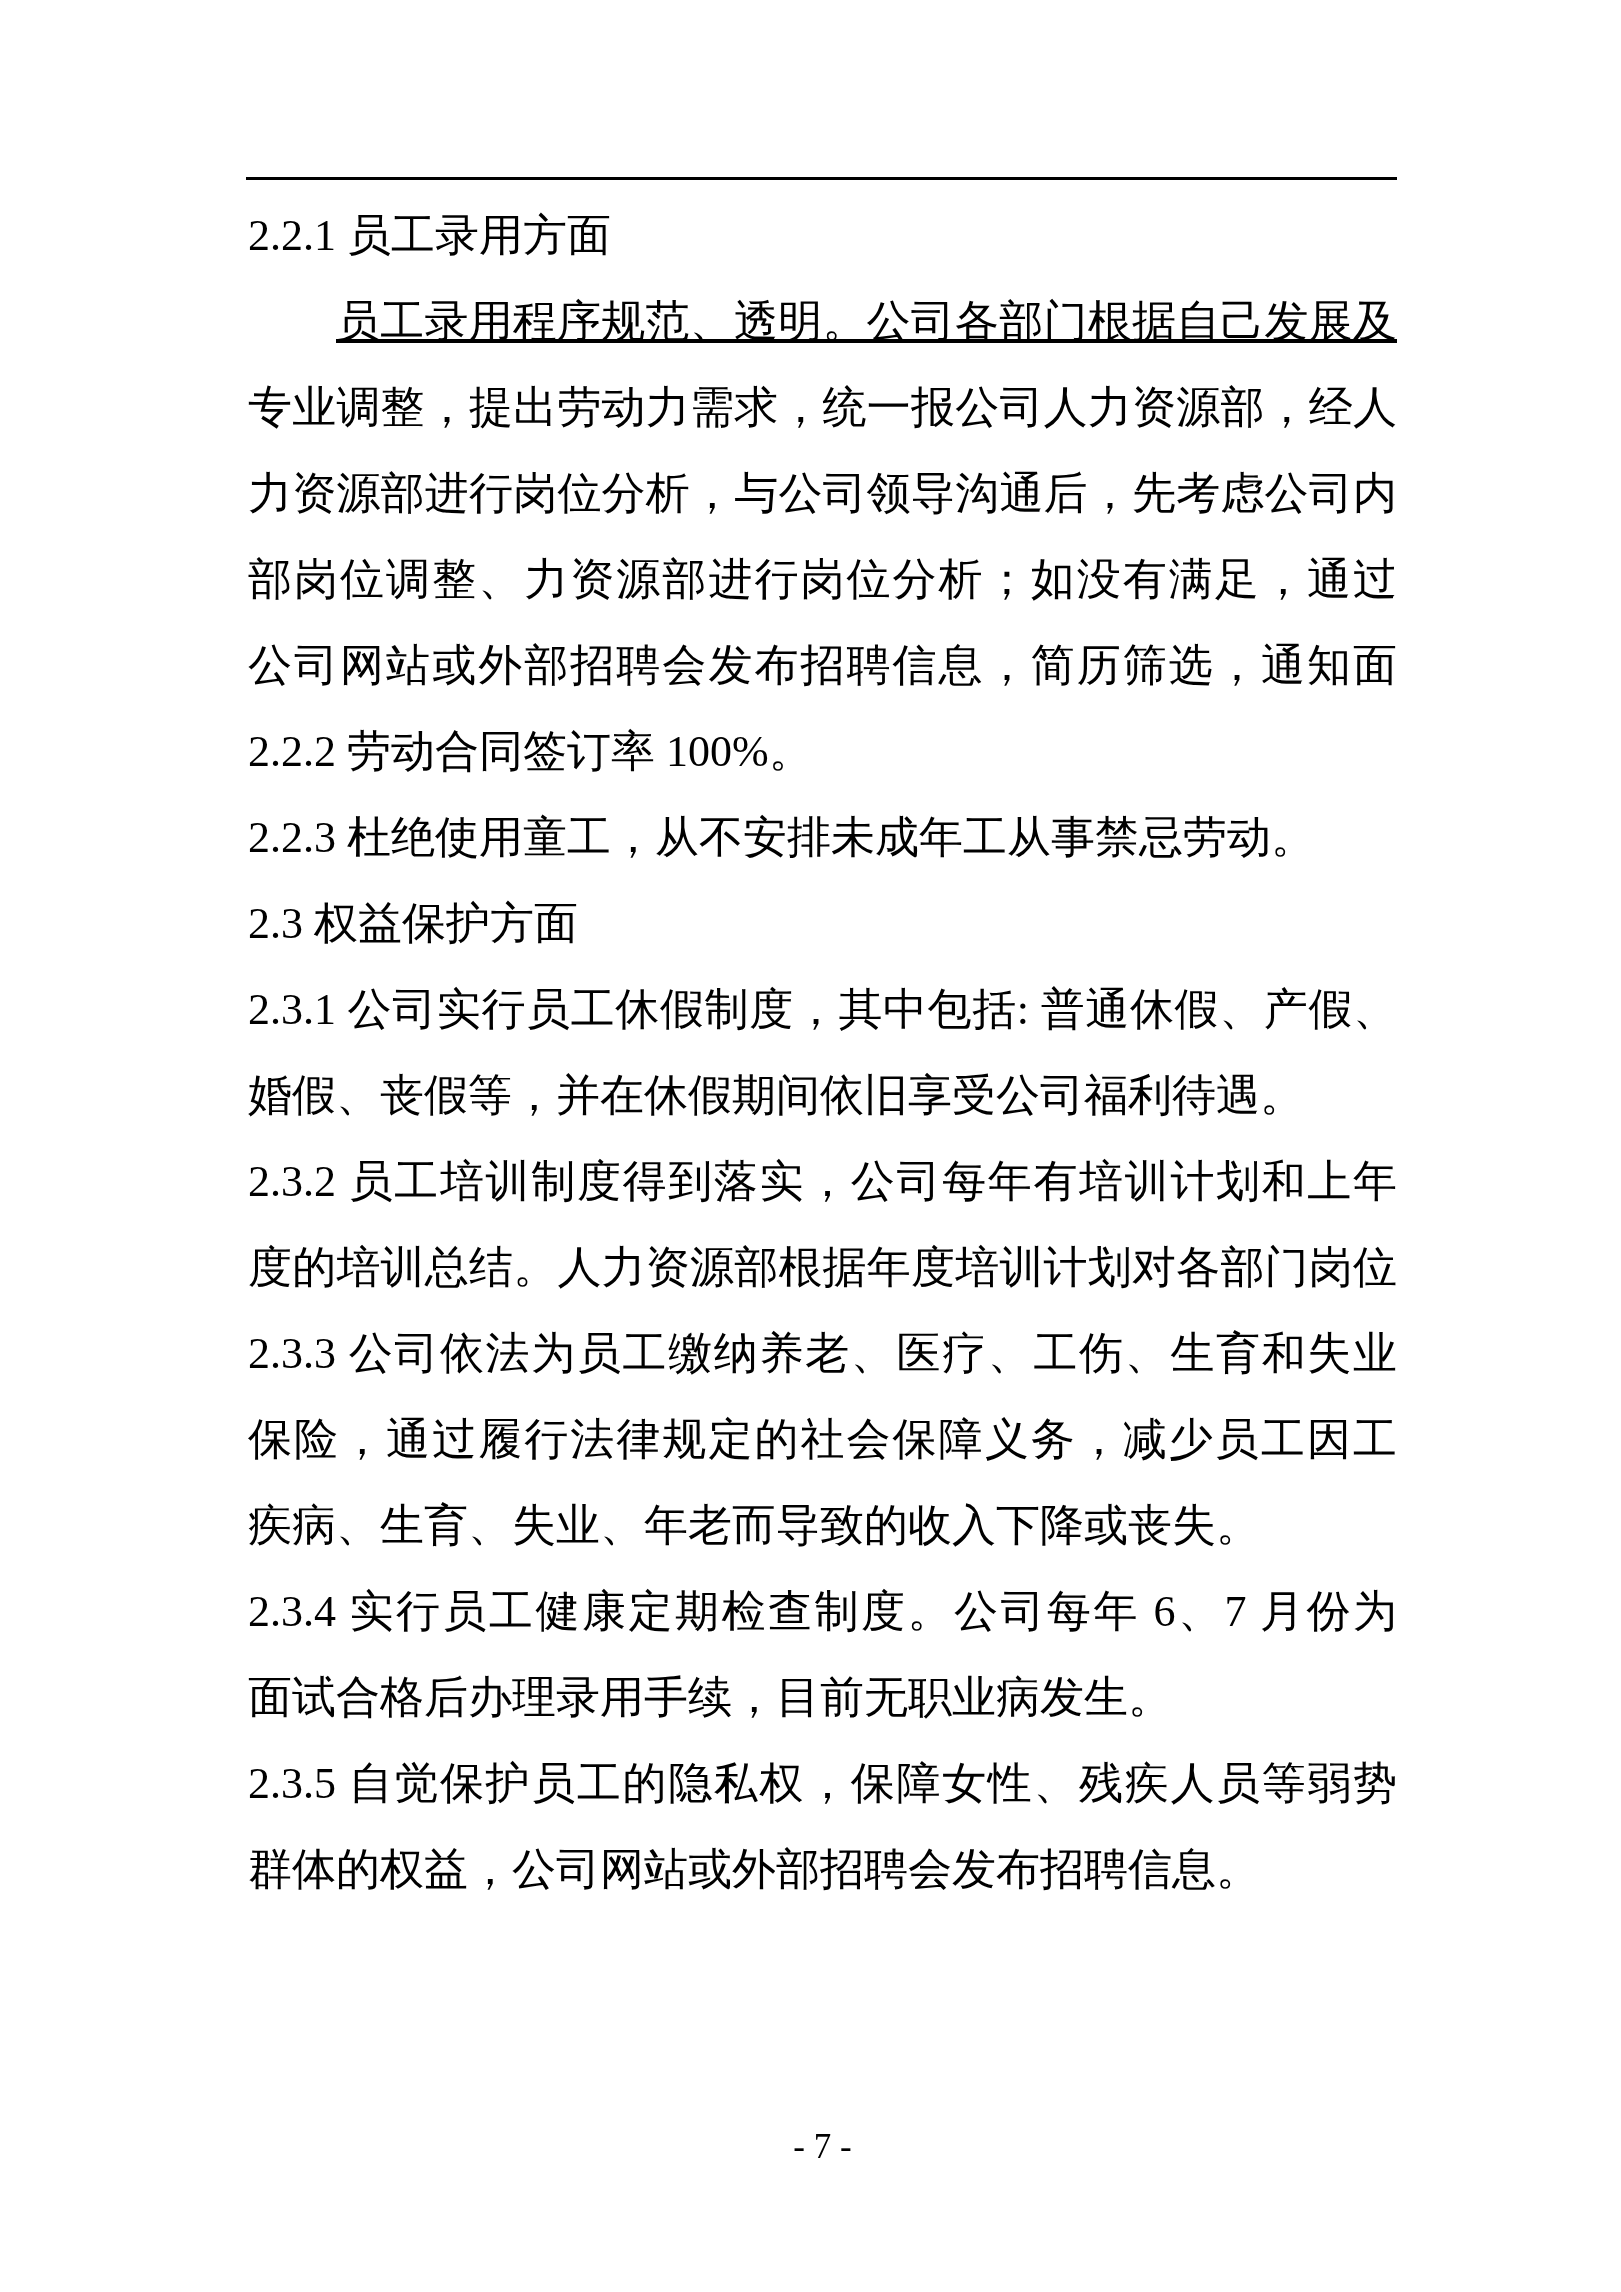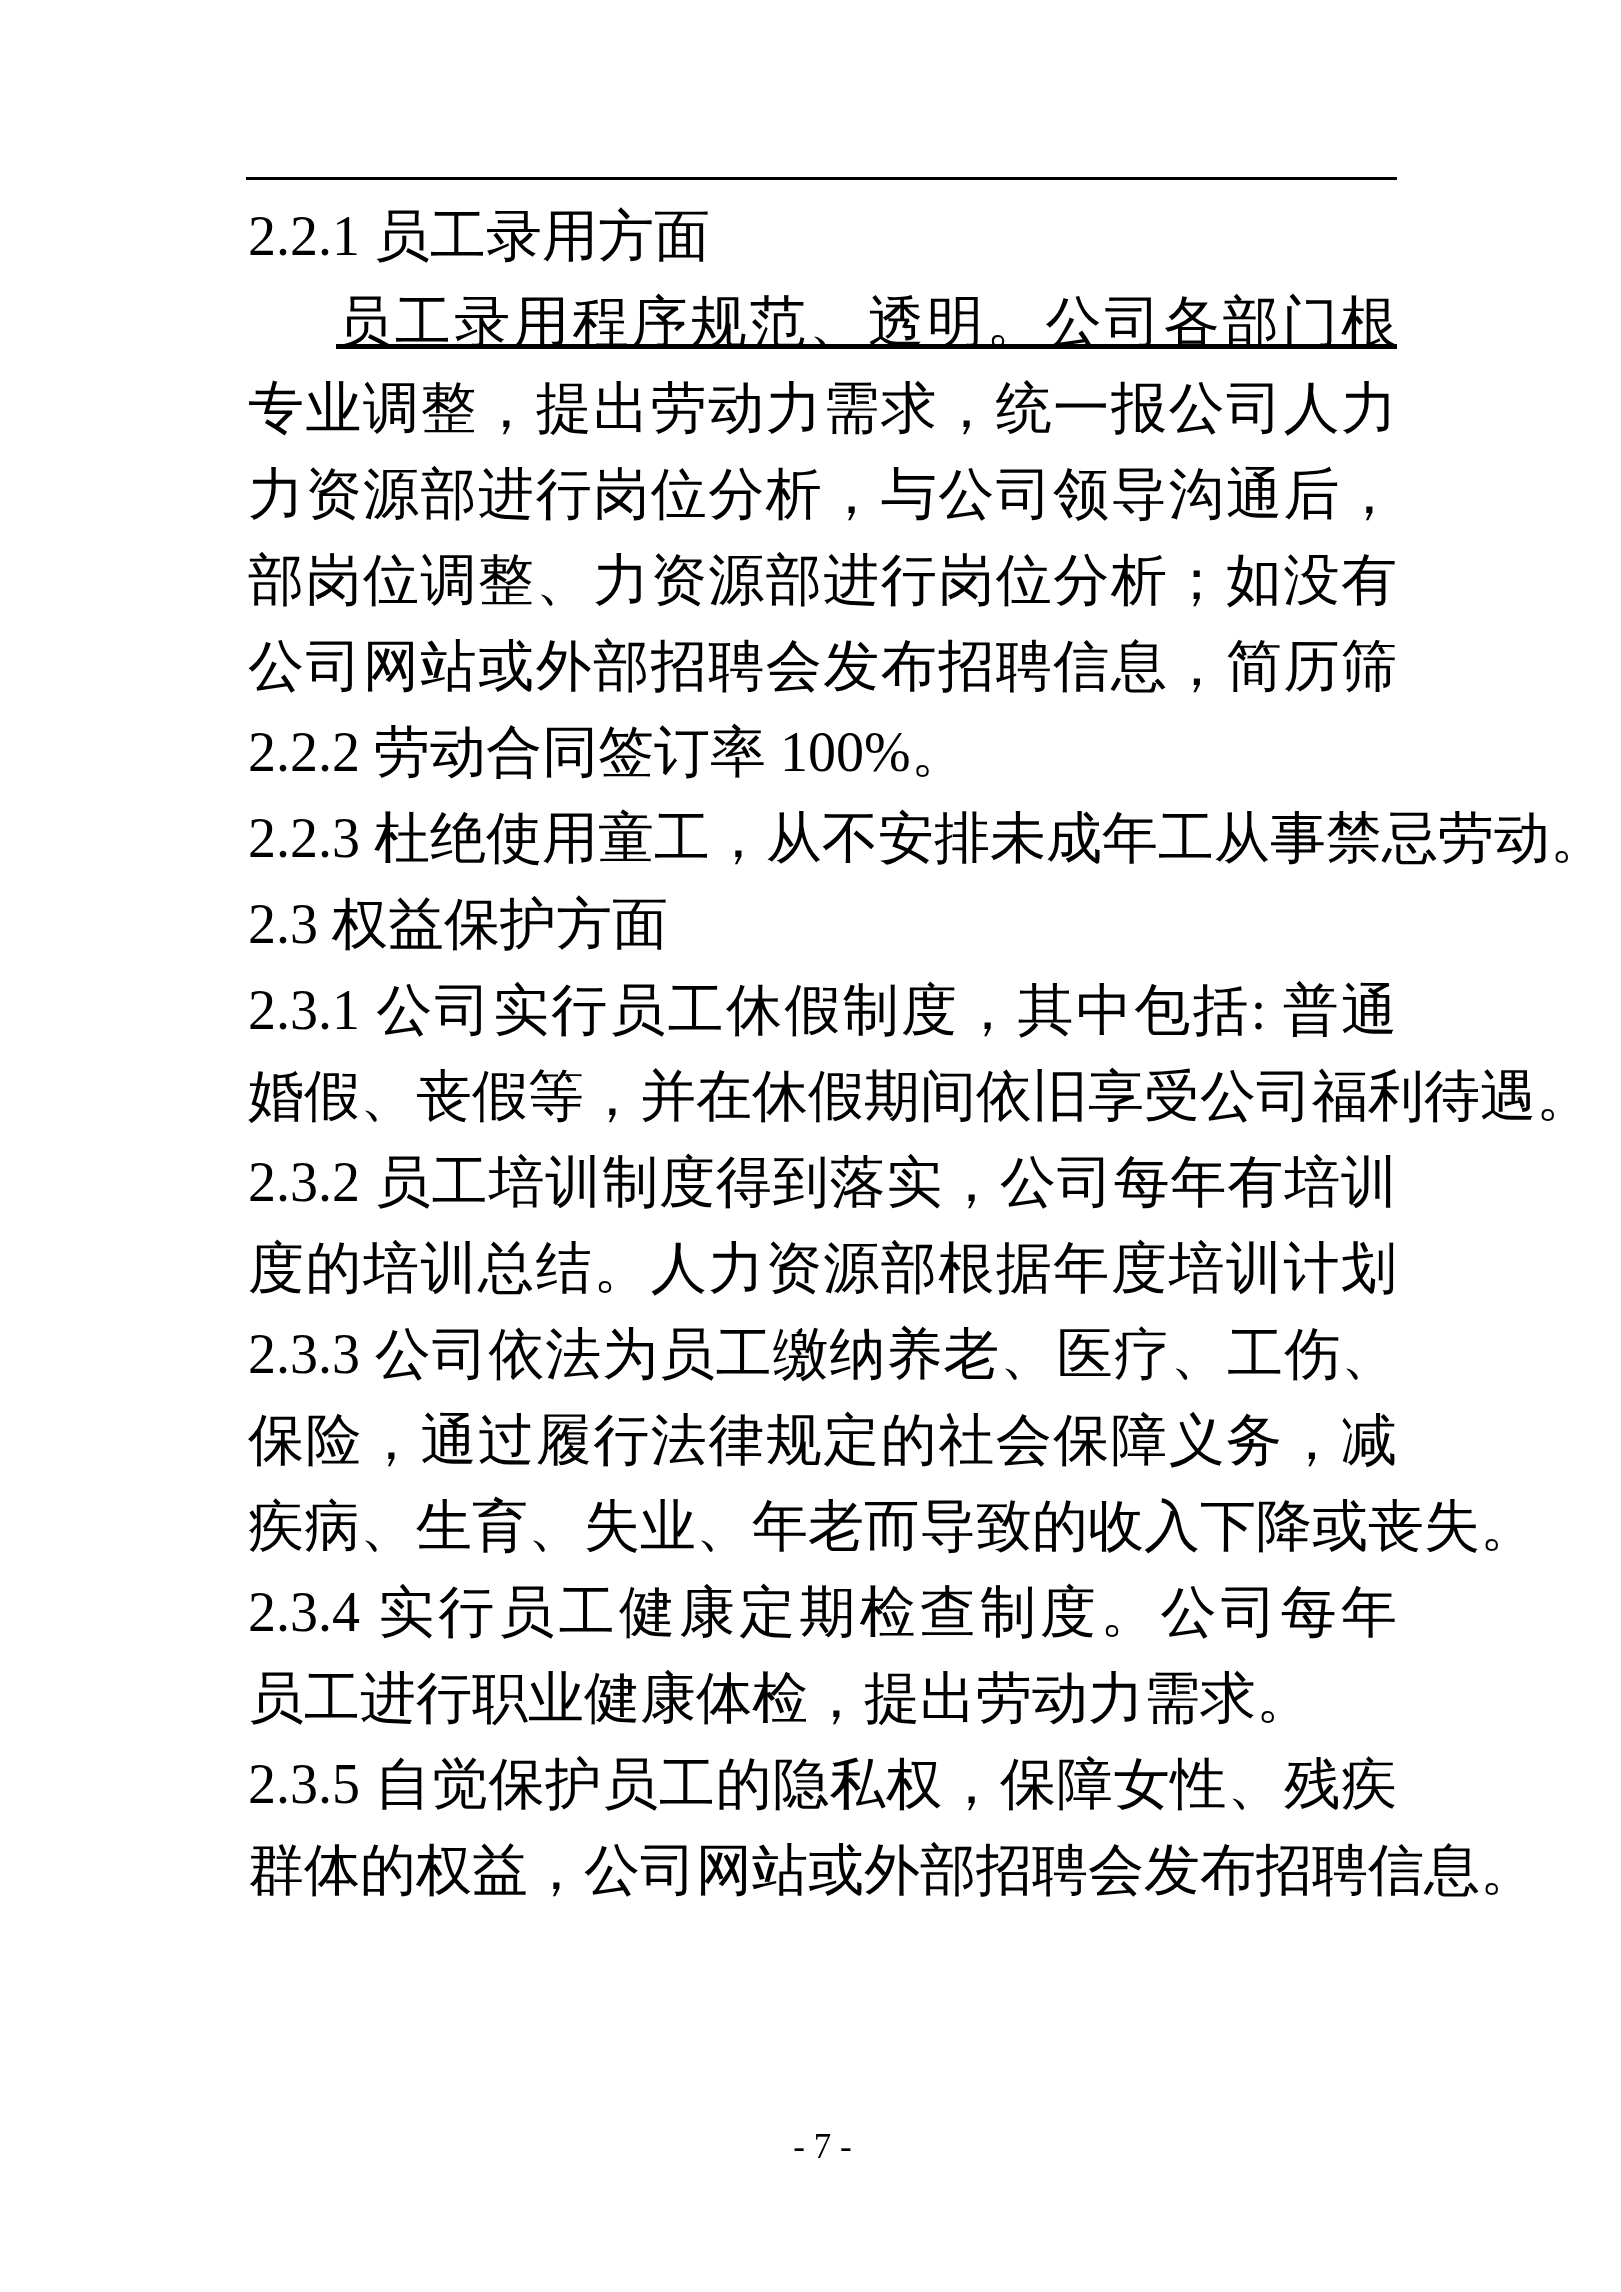--- a/index.html
+++ b/index.html
@@ -22,21 +22,21 @@
     top: 177px;
     width: 1151px;
     height: 0;
     border-top: 3.9px solid #000000;
   }
   .content {
     position: absolute;
     left: 248px;
     top: 193px;
     width: 1149px;
-    font-size: 56px;
+    font-size: 44px;
     line-height: 86px;
   }
   .line {
     height: 86px;
     white-space: nowrap;
     overflow: visible;
   }
   .line.fill {
     white-space: normal;
     text-align: justify;
@@ -75,21 +75,21 @@
     <div class="line">2.2.3 杜绝使用童工，从不安排未成年工从事禁忌劳动。</div>
     <div class="line">2.3 权益保护方面</div>
     <div class="line fill">2.3.1 公司实行员工休假制度，其中包括: 普通休假、产假、</div>
     <div class="line">婚假、丧假等，并在休假期间依旧享受公司福利待遇。</div>
     <div class="line fill">2.3.2 员工培训制度得到落实，公司每年有培训计划和上年</div>
     <div class="line fill">度的培训总结。人力资源部根据年度培训计划对各部门岗位</div>
     <div class="line fill">2.3.3 公司依法为员工缴纳养老、医疗、工伤、生育和失业</div>
     <div class="line fill">保险，通过履行法律规定的社会保障义务，减少员工因工伤、</div>
     <div class="line">疾病、生育、失业、年老而导致的收入下降或丧失。</div>
     <div class="line fill">2.3.4 实行员工健康定期检查制度。公司每年 6、7 月份为</div>
-    <div class="line">员工进行职业健康体检，提出劳动力需求。</div>
+    <div class="line">面试合格后办理录用手续，目前无职业病发生。</div>
     <div class="line fill">2.3.5 自觉保护员工的隐私权，保障女性、残疾人员等弱势</div>
     <div class="line">群体的权益，公司网站或外部招聘会发布招聘信息。</div>
   </div>
 
   <div class="footer">
     <span>- 7 -</span>
   </div>
 
 </div>
 

